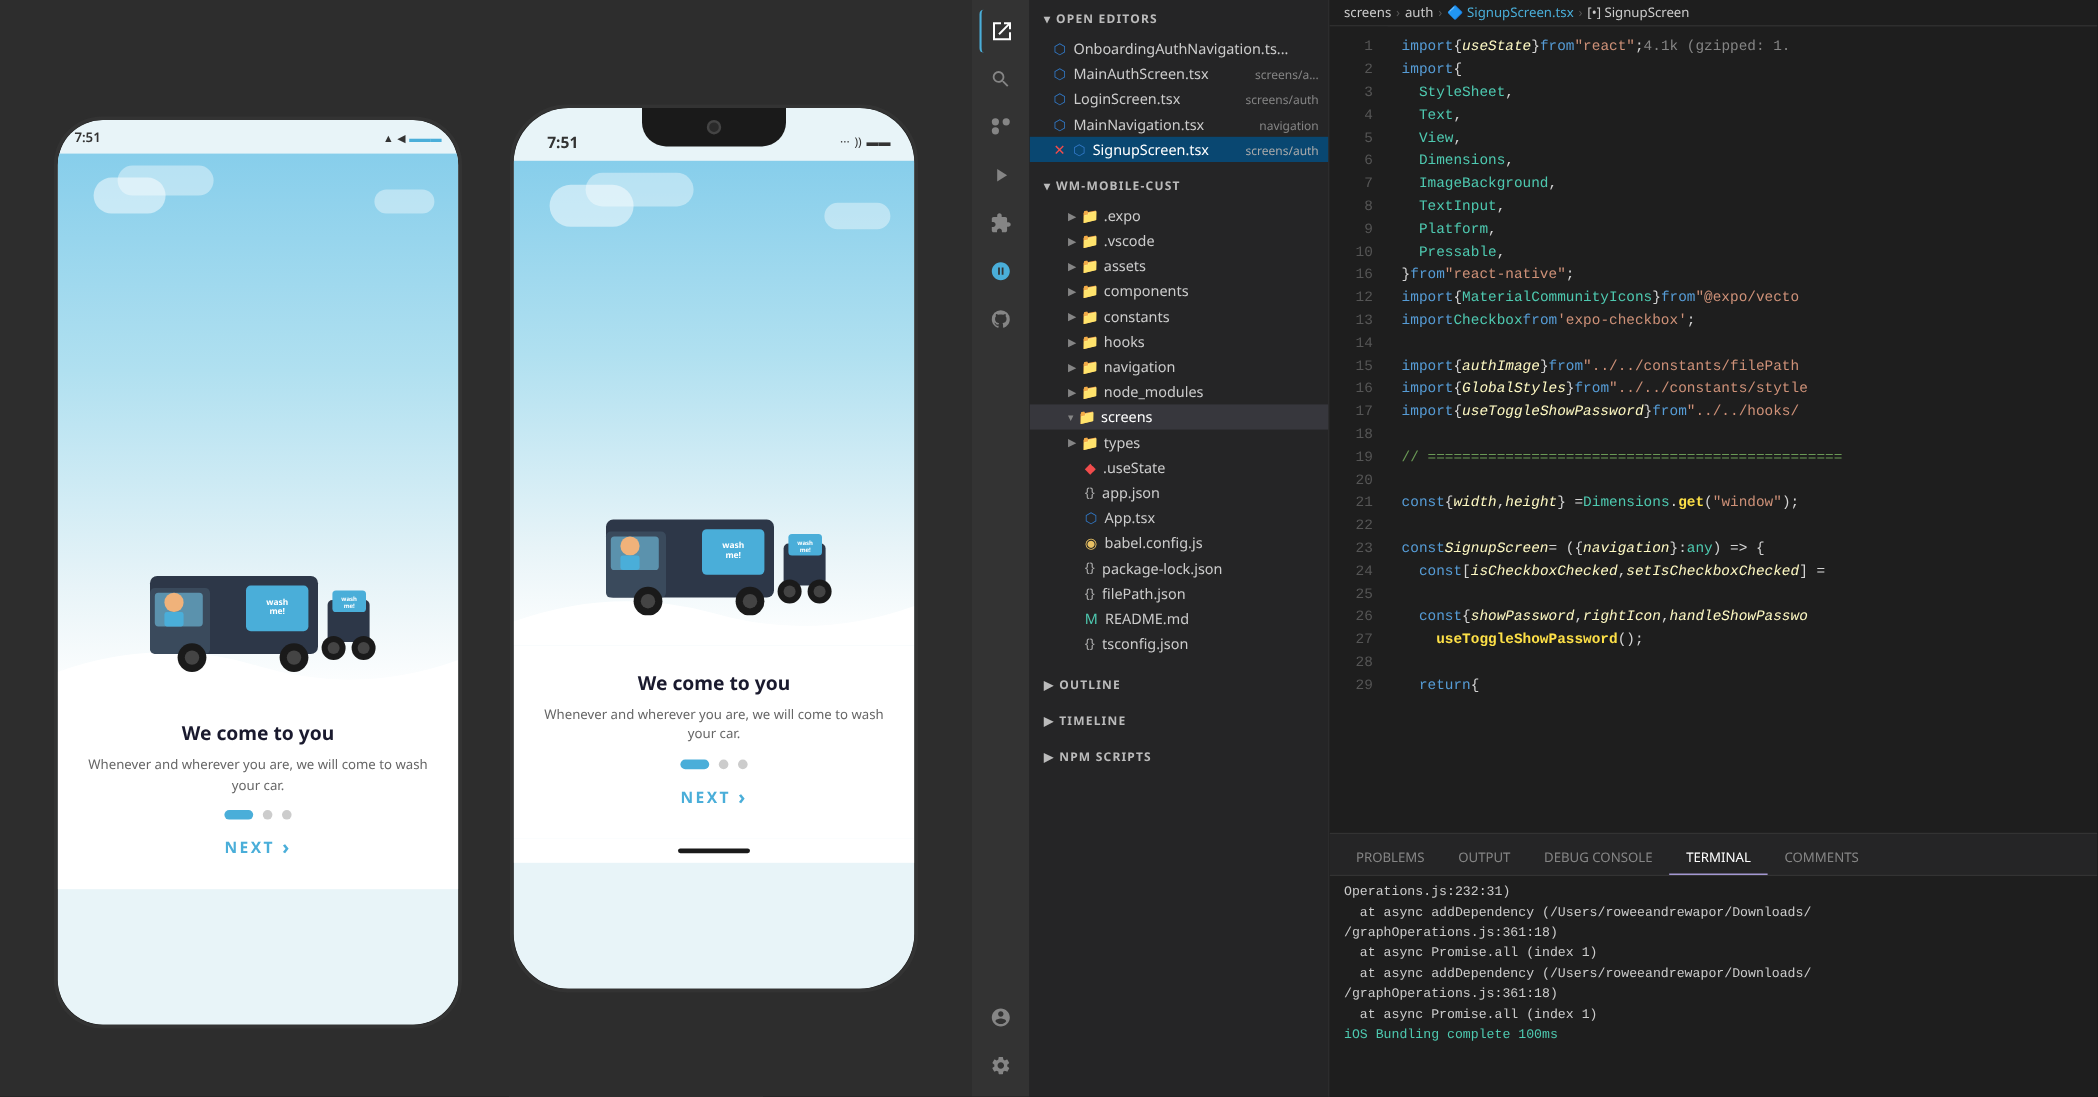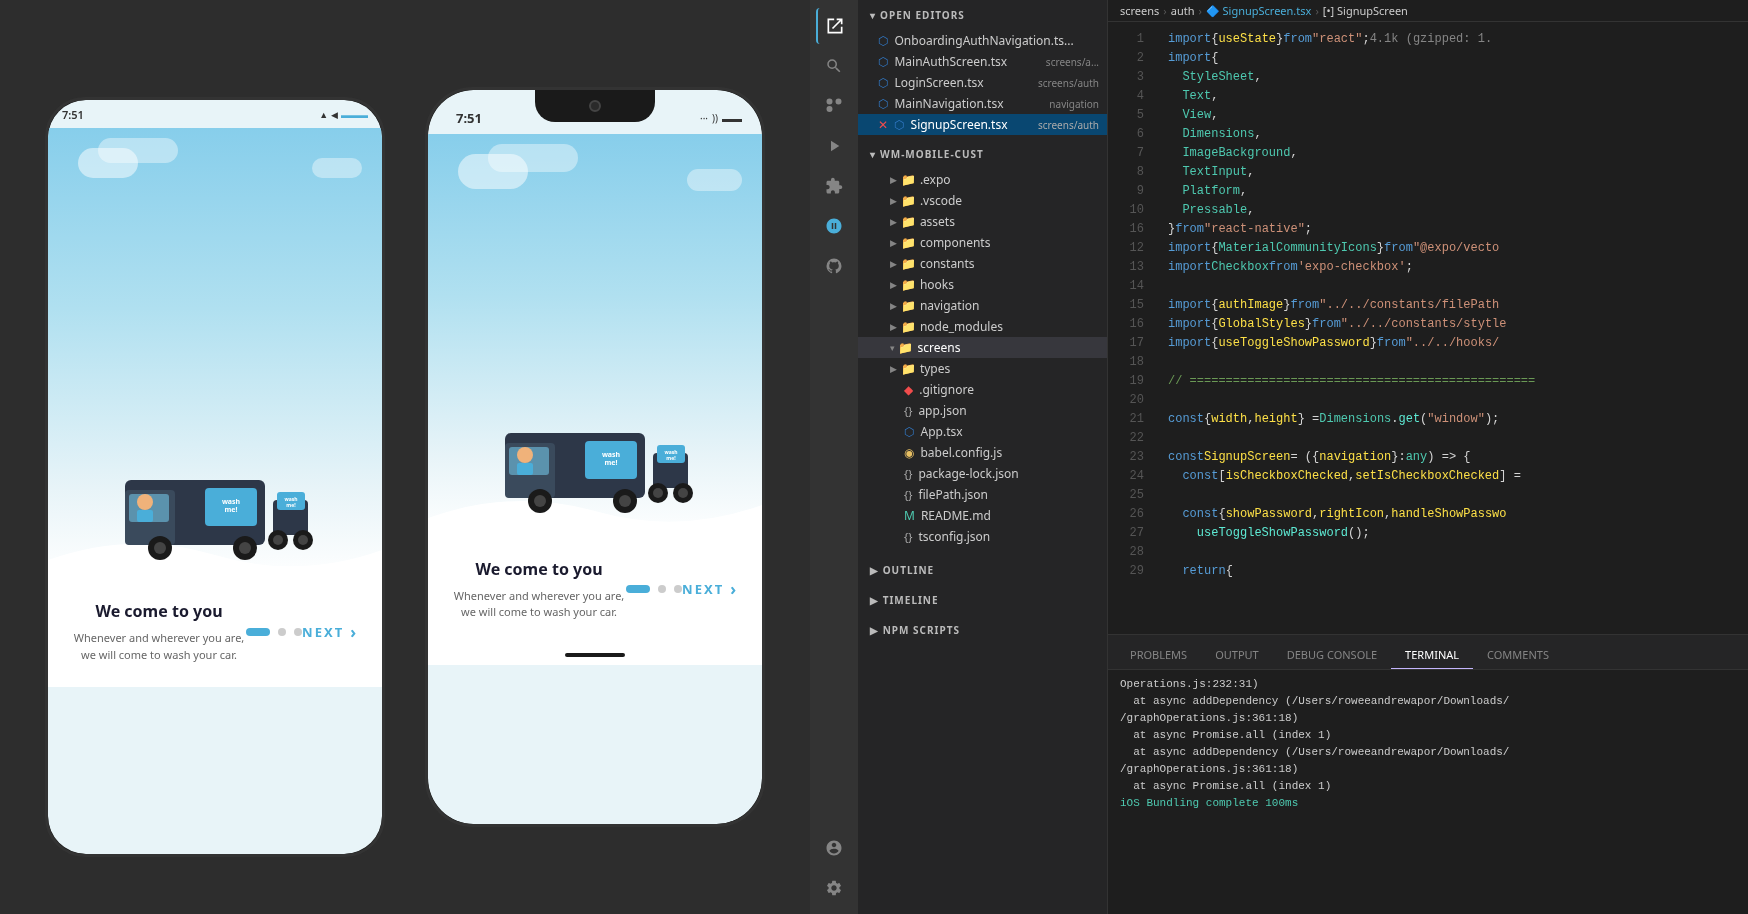--- a/index.html
+++ b/index.html
@@ -154,21 +154,21 @@
       height: 60%;
       background: linear-gradient(180deg, #87ceeb 0%, #b0e0f0 40%, #e8f4f8 80%, #ffffff 100%);
       position: relative;
       overflow: hidden;
     }
 
     .phone-content {
       flex: 1;
       background: white;
       display: flex;
-      flex-direction: row;
+      flex-direction: column;
       align-items: center;
       justify-content: space-between;
       padding: 20px 24px 24px;
     }
 
     .phone-title {
       font-size: 16px;
       font-weight: 700;
       color: #1a1a2e;
       text-align: center;
@@ -414,29 +414,29 @@
 
     .code-line {
       height: 19px;
       display: flex;
       align-items: center;
     }
 
     .code-keyword { color: #569cd6; }
     .code-string { color: #ce9178; }
     .code-comment { color: #6a9955; }
-    .code-func { color: #5eead4; }
+    .code-func { color: #fde047; font-weight: bold; }
     .code-type { color: #4ec9b0; }
-    .code-var { color: #fde047; }
+    .code-var { color: #fef9c3; font-style: italic; }
     .code-punct { color: #d4d4d4; }
     .code-dim { color: #858585; text-align: right; }
 
     
     .bottom-panel {
-      height: 280px;
+      height: 220px;
       background: #1e1e1e;
       border-top: 1px solid #333;
       display: flex;
       flex-direction: column;
     }
 
     .panel-tabs {
       height: 35px;
       background: #252526;
       display: flex;
@@ -796,21 +796,21 @@
       <div class="folder-row">
         <span style="width:16px;"></span>
         <span class="chevron">▶</span>
         <span class="file-icon folder-blue">📁</span>
         <span>types</span>
       </div>
 
       <div class="file-item">
         <span style="width:20px;"></span>
         <span class="file-icon gitignore">◆</span>
-        <span>.gitignore</span>
+        <span>.useState</span>
       </div>
       <div class="file-item">
         <span style="width:20px;"></span>
         <span style="color:#aaa;font-size:11px;">{}</span>
         <span>app.json</span>
       </div>
       <div class="file-item">
         <span style="width:20px;"></span>
         <span class="file-icon ts">⬡</span>
         <span>App.tsx</span>

